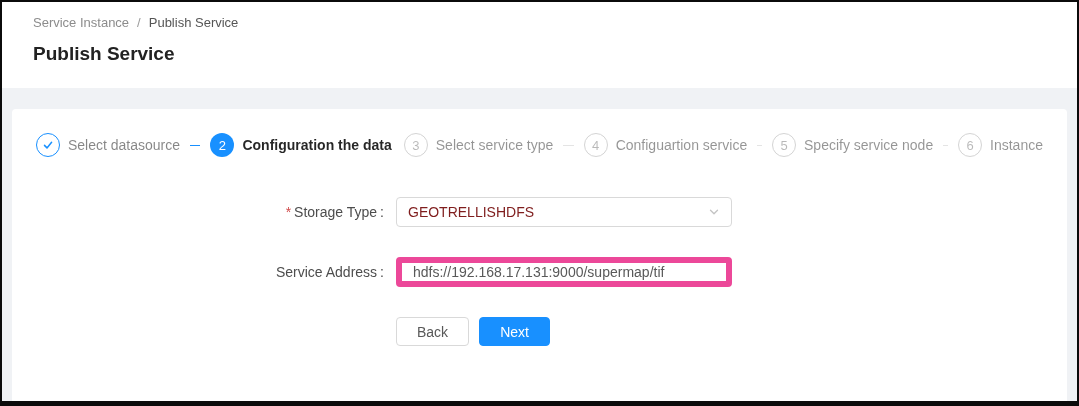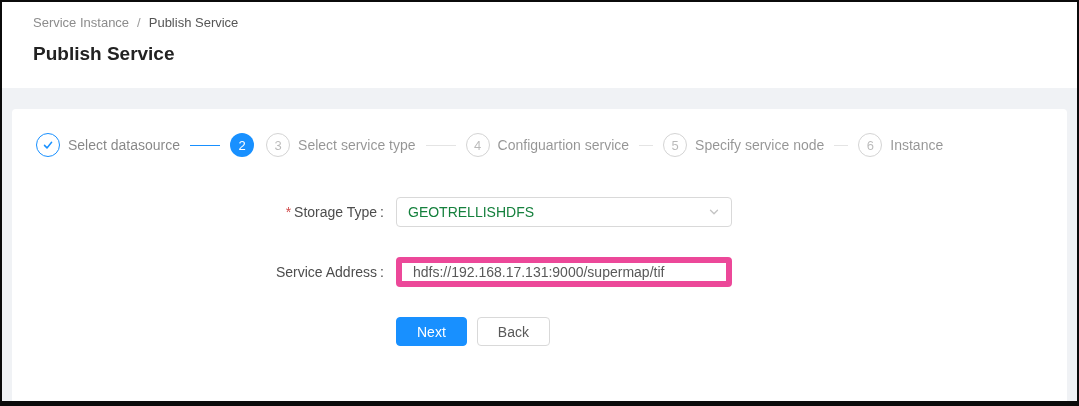--- a/index.html
+++ b/index.html
@@ -51,21 +51,21 @@
   }
   .required-mark { color:#d04a4a; margin-right:3px; font-size:14px; }
   .label-colon { margin-left:3px; }
   .form-control-col { margin-left:12px; }
   .select-box {
     width:336px; height:30px; box-sizing:border-box;
     border:1px solid #d9d9d9; border-radius:4px; background:#fff;
     display:flex; align-items:center; justify-content:space-between;
     padding:0 11px; cursor:pointer;
   }
-  .select-value { font-size:14px; color:#15803d; }
+  .select-value { font-size:14px; color:#7f1d1d; }
   .text-input {
     width:336px; height:30px; box-sizing:border-box;
     border:6px solid #ec4899; border-radius:4px; background:#fff;
     padding:0 11px; font-size:14px; color:#595959;
     font-family:"Liberation Sans", sans-serif; outline:none;
   }
   .btn-row { display:flex; gap:10px; margin-left:360px; }
   .btn {
     height:29px; padding:0 20px; font-size:14px; border-radius:4px;
     cursor:pointer; font-family:"Liberation Sans", sans-serif;
@@ -99,20 +99,21 @@
                 <path d="M2.5 6.4 L5 8.9 L9.6 3.3" stroke="#1890ff" stroke-width="1.5" fill="none" stroke-linecap="round" stroke-linejoin="round"></path>
               </svg>
             </span>
           </span>
           <span class="step-title">Select datasource</span>
         </div>
         <div class="connector blue c30"></div>
 
         <div class="step step-active">
           <span class="step-icon">2</span>
+          <span class="step-title">Configuration the data</span>
         </div>
         <div class="connector c0"></div>
 
         <div class="step step-waiting">
           <span class="step-icon">3</span>
           <span class="step-title">Select service type</span>
         </div>
         <div class="connector c30"></div>
 
         <div class="step step-waiting">
@@ -155,22 +156,22 @@
         <div class="form-row">
           <div class="form-label">
             <span>Service Address</span><span class="label-colon">:</span>
           </div>
           <div class="form-control-col">
             <input class="text-input" type="text" value="hdfs://192.168.17.131:9000/supermap/tif" style="">
           </div>
         </div>
 
         <div class="btn-row">
+          <button class="btn btn-default">Back</button>
           <button class="btn btn-primary">Next</button>
-          <button class="btn btn-default">Back</button>
         </div>
 
       </div>
 
     </div>
   </div>
 
 </div>
 
 </body></html>

